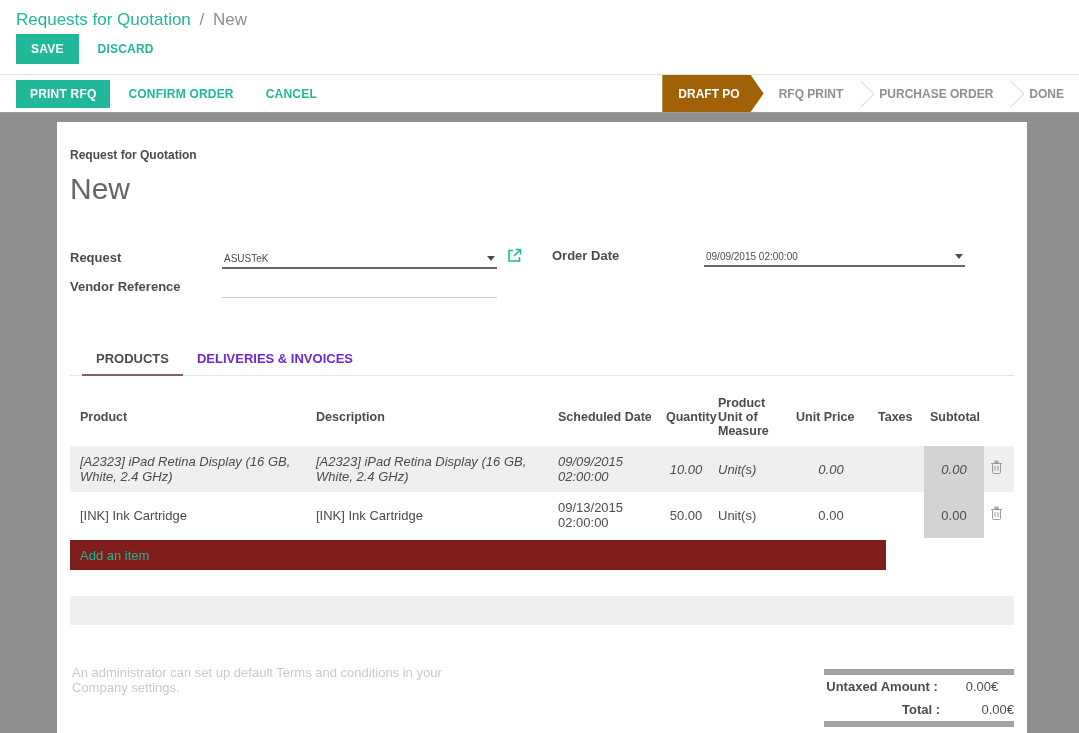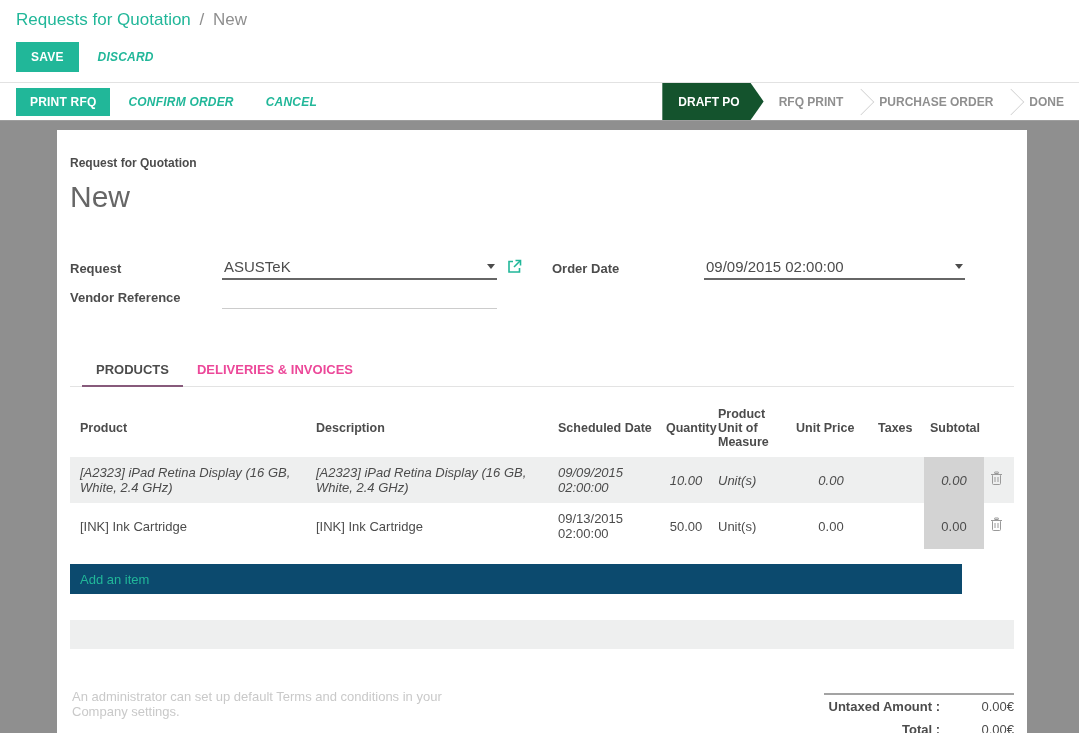--- a/index.html
+++ b/index.html
@@ -2,40 +2,40 @@
 <html><head>
 <meta charset="utf-8">
 <style>
   * { margin:0; padding:0; box-sizing:border-box; }
   html,body { width:1079px; height:733px; overflow:hidden; }
   body { font-family:"Liberation Sans", sans-serif; background:#fff; color:#4c4c4c; }
   .page { width:1079px; height:733px; display:flex; flex-direction:column; }
 
   
   .cp { background:#fff; padding:10px 16px 0 16px; }
-  .breadcrumb { font-size:17px; margin-bottom:12px; }
+  .breadcrumb { font-size:17px; margin-bottom:4px; }
   .breadcrumb .bc-link { color:#21b799; cursor:pointer; }
   .breadcrumb .bc-sep { color:#8f8f8f; margin:0 4px; }
   .breadcrumb .bc-current { color:#8f8f8f; }
   .cp-buttons { display:flex; align-items:center; gap:4px; padding-bottom:10px; }
   .btn { font-size:12px; font-weight:bold; border:none; cursor:pointer; letter-spacing:.2px;
          padding:8px 15px; background:transparent; font-family:inherit; }
   .btn-primary { background:#21b799; color:#fff; }
-  .btn-link { color:#21b799;font-style:italic; }
+  .btn-link { color:#21b799; }
   .cp-divider { height:1px; background:#e2e2e2; }
 
   
   .toolbar { height:38px; background:#fff; display:flex; align-items:stretch;
              border-bottom:1px solid #9e9e9e; }
   .toolbar-left { display:flex; align-items:center; gap:4px; padding-left:16px; flex:1; }
   .toolbar .btn { padding:7px 14px; }
   .statusbar { display:flex; align-items:stretch; }
   .status-step { display:flex; align-items:center; font-size:12px; font-weight:bold;
                  color:#8f8f8f; padding:0 15px; cursor:pointer; white-space:nowrap; }
-  .status-step.active { background:#14532d; color:#fff; padding:0 24px 0 16px;
+  .status-step.active { background:#a16207; color:#fff; padding:0 24px 0 16px;
       clip-path:polygon(0 0, calc(100% - 13px) 0, 100% 50%, calc(100% - 13px) 100%, 0 100%); }
   .status-chevron { width:24px; height:24px; align-self:center; margin:0 -9px;
       border-top:1px solid #cfcfcf; border-right:1px solid #cfcfcf;
       transform:rotate(45deg) scale(.78); }
 
   
   .o-body { flex:1; background:#8f8f8f; overflow:hidden; }
   .o-sheet { width:970px; margin:9px 0 0 57px; background:#fff; min-height:640px;
              padding:26px 13px 30px 13px; }
 
@@ -43,33 +43,33 @@
   .sheet-title { font-size:30px; color:#666; margin-top:10px; font-weight:normal; }
 
   
   .fields-row { display:flex; margin-top:42px; }
   .field-col-left { width:482px; }
   .field-col-right { flex:1; }
   .field { display:flex; align-items:flex-end; margin-bottom:10px; }
   .field-label { width:152px; font-size:13px; font-weight:bold; color:#4c4c4c; padding-bottom:4px; }
   .field-control { display:flex; align-items:flex-end; }
   .field-input { display:flex; align-items:center; justify-content:space-between;
-                 font-size:15px; color:#4c4c4c; padding:2px 2px 3px 2px; }
+                 font-size:10px; color:#4c4c4c; padding:2px 2px 3px 2px; }
   .u-dark { border-bottom:2px solid #666; }
   .u-light { border-bottom:1px solid #ccc; }
   .w-vendor { width:275px; }
   .w-date { width:261px; }
   .caret-down { width:0; height:0; border-left:4px solid transparent; border-right:4px solid transparent;
                 border-top:5px solid #4c4c4c; margin-left:6px; }
   .ext-link { margin:0 0 2px 10px; cursor:pointer; }
 
   
   .tabs { display:flex; margin-top:34px; border-bottom:1px solid #e3e3e3; padding-left:12px; }
   .tab { font-size:13px; font-weight:bold; padding:9px 14px 8px 14px; cursor:pointer;
-         color:#ec4899; margin-bottom:-1px; }
+         color:#6d28d9; margin-bottom:-1px; }
   .tab.active { color:#4c4c4c; border-bottom:2px solid #875a7b; }
 
   
   table.o-list { width:944px; border-collapse:collapse; table-layout:fixed; margin-top:12px; }
   .o-list th { font-size:12.5px; font-weight:bold; color:#4c4c4c; text-align:left;
                vertical-align:middle; padding:8px 6px; height:44px; }
   .o-list td { font-size:13px; color:#4c4c4c; vertical-align:middle; padding:8px 6px; height:46px; }
   .col-product   { width:240px; }
   .col-desc      { width:242px; }
   .col-sched     { width:108px; }
@@ -77,39 +77,39 @@
   .col-uom       { width:78px;  }
   .col-price     { width:82px;  }
   .col-taxes     { width:52px;  }
   .col-subtotal  { width:60px;  }
   .col-trash     { width:30px;  }
   .num { text-align:center; }
   .row-odd td { background:#eeefef;font-style:italic; }
   .row-even td { background:#fff; }
   .o-list td.cell-subtotal { background:#d3d3d3; }
   .trash-btn { cursor:pointer; display:inline-block; line-height:0; }
-  .add-row { width:892px; background:#0c4a6e; padding:6px 10px; margin-top:15px; }
+  .add-row { width:816px; background:#7f1d1d; padding:6px 10px; margin-top:2px; }
   .add-link { font-size:13px; color:#21b799; cursor:pointer; }
 
   .empty-bar { width:944px; height:29px; background:#eeefef; margin-top:26px; }
 
   
   .bottom-row { display:flex; justify-content:space-between; margin-top:38px; }
   .terms-wrap { position:relative; width:425px; }
   .terms-input { width:425px; height:88px; border:none; border-bottom:1px solid #d0d0d0;
                  resize:none; font-family:inherit; font-size:13px; color:#4c4c4c;
                  outline:none; padding:2px; }
   .terms-input::placeholder { color:#c9c9c9; opacity:1; }
 
   .totals { width:190px; margin-top:6px; }
   .totals-table { width:100%; border-collapse:collapse; }
   .totals-table td { font-size:13px; padding:4px 0; text-align:right; color:#4c4c4c; }
   .t-label { font-weight:bold; padding-right:10px !important; }
   .t-value { width:64px; }
-  .t-sep td { border-top:2px solid #a3a3a3; }
+  .t-sep td { border-top:6px solid #a3a3a3;text-align:center; }
   .t-total-label { font-weight:normal; padding-right:10px !important; }
   .t-total-value { font-size:17px; font-weight:bold; }
 </style>
 </head>
 <body>
 
 <div class="page">
 
   <div class="cp">
     <div class="breadcrumb">

